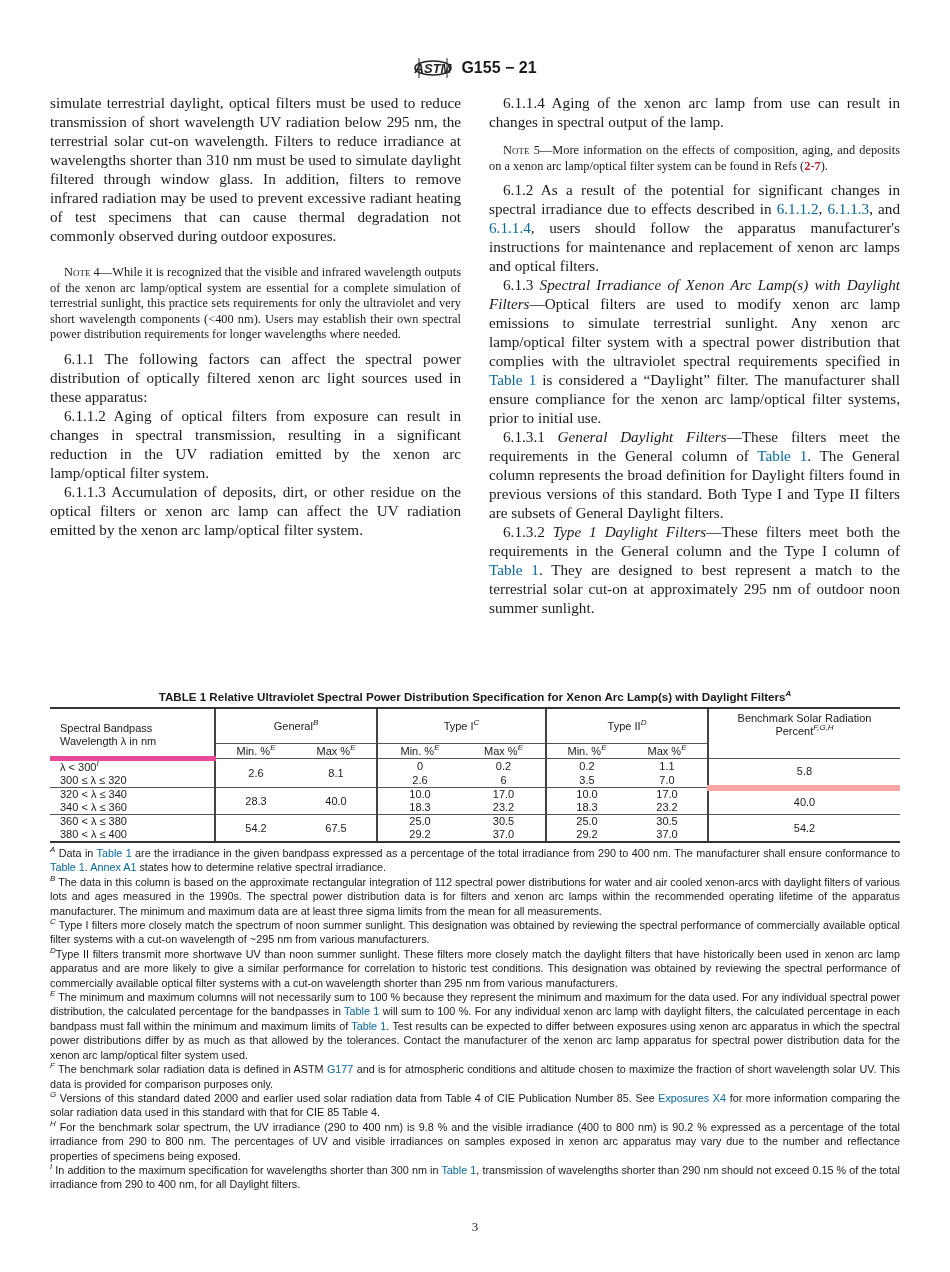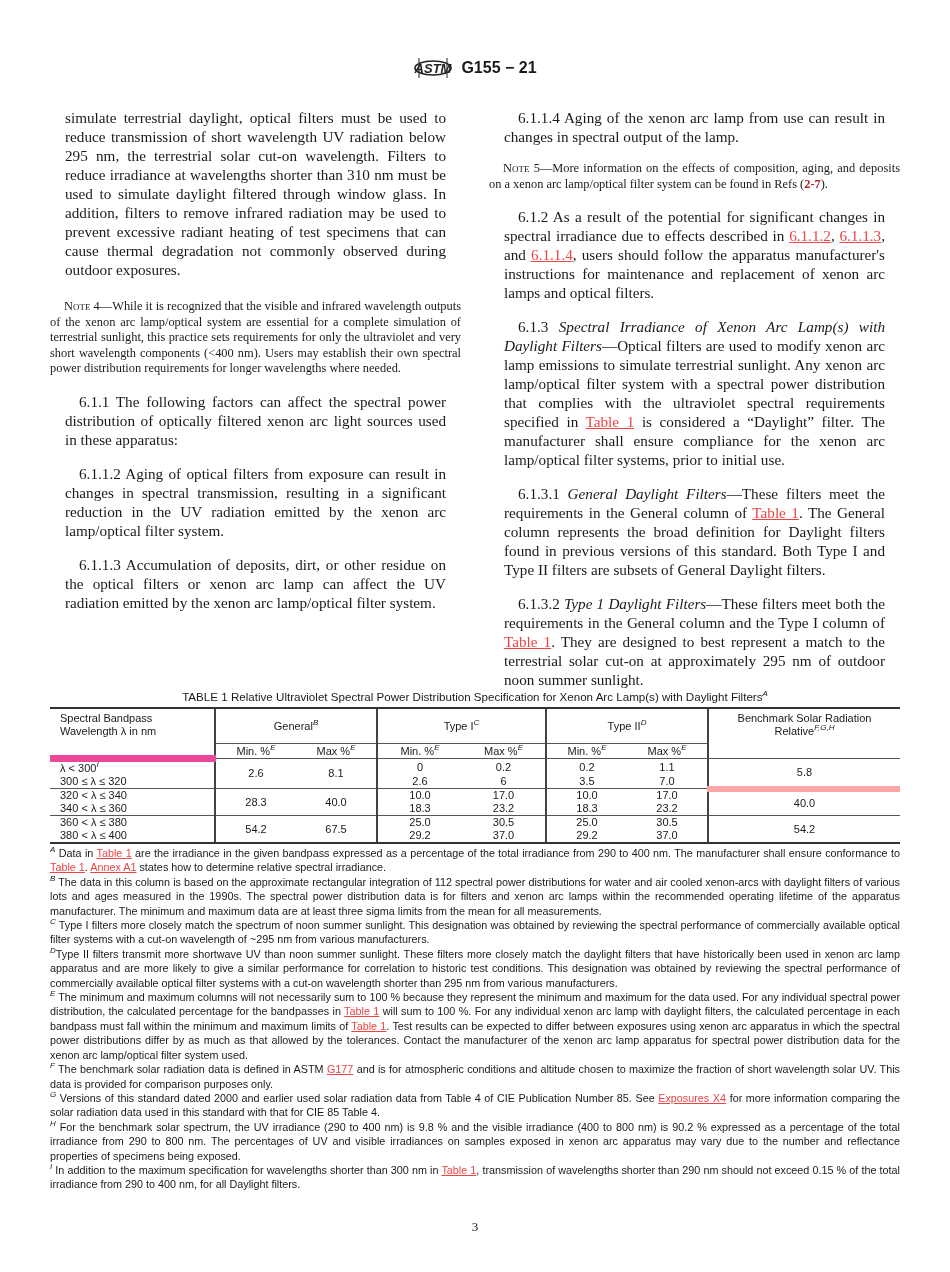--- a/index.html
+++ b/index.html
@@ -3,28 +3,28 @@
 <meta charset="utf-8">
 <style>
   html, body { margin: 0; padding: 0; background: #ffffff; }
   body { width: 950px; height: 1272px; position: relative; overflow: hidden; color: #1a1a1a; }
   .header { position: absolute; top: 54px; left: 0; width: 950px; text-align: center; height: 30px; }
   .header .logo { display: inline-block; vertical-align: middle; width: 40px; height: 28px; }
   .header .doc-id { display: inline-block; vertical-align: middle; font-family: "Liberation Sans", sans-serif; font-weight: bold; font-size: 16px; margin-left: 4px; }
   .col { position: absolute; top: 93px; width: 411px; font-family: "Liberation Serif", serif; font-size: 15.2px; line-height: 19px; text-align: justify; }
   .col.left { left: 50px; }
   .col.right { left: 489px; }
-  .col p { margin: 15px; }
+  .col p { margin: 0; }
   .col p.indent { text-indent: 14px; }
   .col p.note { font-size: 12.4px; line-height: 15.6px; text-indent: 14px; margin: 20px 0 6px 0; }
   .smallcaps { font-variant: small-caps; }
-  .link { color: #ef4444; text-decoration: underline; }
+  .link { color: #0369a1; }
   .ref-bold { color: #b8222d; font-weight: bold; }
   i { font-style: italic; }
-  .table-title { position: absolute; top: 690px; left: 50px; width: 850px; text-align: center; font-family: "Liberation Sans", sans-serif; font-weight: normal; font-size: 11.6px; }
+  .table-title { position: absolute; top: 690px; left: 50px; width: 850px; text-align: center; font-family: "Liberation Sans", sans-serif; font-weight: bold; font-size: 11.6px; }
   sup { font-size: 8px; line-height: 0; vertical-align: super; font-style: italic; }
   table.spec { position: absolute; top: 707px; left: 50px; width: 850px; border-collapse: collapse; font-family: "Liberation Sans", sans-serif; font-size: 11px; line-height: 13px; }
   table.spec td, table.spec th { padding: 0; font-weight: normal; text-align: center; vertical-align: middle; }
   table.spec .bandcol { text-align: left; padding-left: 10px; }
   table.spec tr.top-border td, table.spec tr.top-border th { border-top: 2px solid #333; }
   table.spec tr.group-end td { border-bottom: 1px solid #555; }
   table.spec tr.last td { border-bottom: 2px solid #333; }
   table.spec .vthick { border-left: 2px solid #444; }
   table.spec .hdr1 { height: 34px; }
   table.spec .hdr2 { height: 14px; border-top: 1px solid #555; }
@@ -73,30 +73,30 @@
       <col style="width:81px">
       <col style="width:81px">
       <col style="width:85px">
       <col style="width:84px">
       <col style="width:81px">
       <col style="width:81px">
       <col style="width:192px">
   </colgroup>
   <tbody>
       <tr class="top-border">
-    <th class="bandcol hdr1" rowspan="2" style="vertical-align:top;padding-top:3px;border-bottom:7px solid #ec4899;">
+    <th class="bandcol hdr1" rowspan="2" style="vertical-align:top;padding-top:13px;border-bottom:5px solid #ec4899;">
           <div>Spectral Bandpass</div>
           <div>Wavelength λ in nm</div>
         </th>
     <th class="vthick hdr1" colspan="2"><span>General</span><sup>B</sup></th>
     <th class="vthick hdr1" colspan="2"><span>Type I</span><sup>C</sup></th>
     <th class="vthick hdr1" colspan="2"><span>Type II</span><sup>D</sup></th>
     <th class="vthick hdr1" rowspan="2" style="vertical-align:top;padding-top:3px;border-bottom:1px solid #555;">
           <div>Benchmark Solar Radiation</div>
-          <div><span>Relative</span><sup>F,G,H</sup></div>
+          <div><span>Percent</span><sup>F,G,H</sup></div>
         </th>
   </tr>
   <tr class="hdr2-row">
     <td class="vthick hdr2"><span>Min. %</span><sup>E</sup></td>
     <td class="hdr2"><span>Max %</span><sup>E</sup></td>
     <td class="vthick hdr2"><span>Min. %</span><sup>E</sup></td>
     <td class="hdr2"><span>Max %</span><sup>E</sup></td>
     <td class="vthick hdr2"><span>Min. %</span><sup>E</sup></td>
     <td class="hdr2"><span>Max %</span><sup>E</sup></td>
   </tr>

